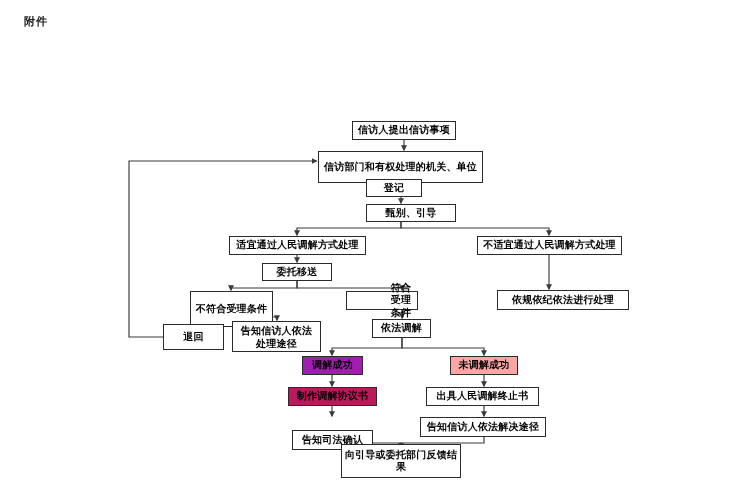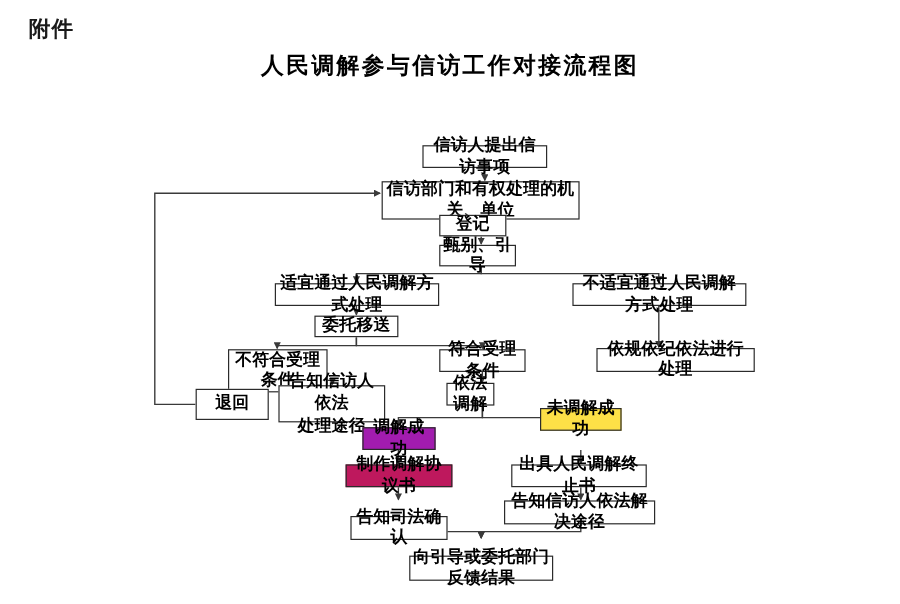--- a/index.html
+++ b/index.html
@@ -21,21 +21,21 @@
     left: 0;
     top: 0;
     width: 750px;
     height: 503px;
     background: #ffffff;
   }
   #attachment-label {
     position: absolute;
     left: 24px;
     top: 16px;
-    font-size: 18px;
+    font-size: 11px;
     font-weight: 700;
     letter-spacing: 1px;
     line-height: 1;
     color: #1a1a1a;
     font-family: "DejaVu Sans", "Liberation Sans", sans-serif;
   }
   #chart-title {
     position: absolute;
     left: 0;
     top: 42px;
@@ -58,39 +58,38 @@
   .node {
     position: absolute;
     box-sizing: border-box;
     border: 1.3px solid #2b2b2b;
     background: #ffffff;
     display: flex;
     align-items: center;
     justify-content: center;
     text-align: center;
     font-family: "DejaVu Sans", "Liberation Sans", sans-serif;
-    font-size: 14px;
+    font-size: 10px;
     font-weight: 700;
     line-height: 1.25;
     letter-spacing: 0.2px;
     color: #000000;
     padding: 1px 2px;
   }
   .node.two-line {
     line-height: 1.3;
   }
 </style>
 </head>
 <body>
 
 <div id="page">
 
   <div id="attachment-label">附件</div>
 
-  <div id="chart-title">人民调解参与信访工作对接流程图</div>
 
   <svg id="connectors" viewBox="0 0 750 503" width="750" height="503">
     <defs>
       <marker id="arrow" viewBox="0 0 10 10" refX="8.4" refY="5" markerWidth="5.2" markerHeight="5.2" orient="auto-start-reverse">
         <path d="M 0 0 L 10 5 L 0 10 z" fill="#3a3a3a"></path>
       </marker>
     </defs>
     <g stroke="#3a3a3a" stroke-width="1.15" fill="none" marker-end="url(#arrow)">
 
       <path d="M 404 140 L 404 150.2"></path>
@@ -134,32 +133,32 @@
       <path d="M 484 437 L 484 443 L 401 443 L 401 448.2"></path>
 
       <path d="M 163 337 L 129 337 L 129 161 L 316.6 161"></path>
     </g>
   </svg>
 
   <div id="nodes">
     <div class="node" style="left: 352px; top: 121px; width: 104px; height: 19px; border-color: rgb(43, 43, 43); background: rgb(255, 255, 255); color: rgb(0, 0, 0);">信访人提出信访事项</div>
     <div class="node" style="left: 318px; top: 151px; width: 165px; height: 32px; border-color: rgb(43, 43, 43); background: rgb(255, 255, 255); color: rgb(0, 0, 0);">信访部门和有权处理的机关、单位</div>
     <div class="node" style="left: 366px; top: 179px; width: 56px; height: 18px; border-color: rgb(43, 43, 43); background: rgb(255, 255, 255); color: rgb(0, 0, 0);">登记</div>
-    <div class="node" style="left: 366px; top: 204px; width: 64px; height: 18px; border-color: rgb(43, 43, 43); background: rgb(255, 255, 255); color: rgb(0, 0, 0);">甄别、引导</div>
+    <div class="node" style="left: 366px; top: 204px; width: 90px; height: 18px; border-color: rgb(43, 43, 43); background: rgb(255, 255, 255); color: rgb(0, 0, 0);">甄别、引导</div>
     <div class="node" style="left: 229px; top: 236px; width: 137px; height: 19px; border-color: rgb(43, 43, 43); background: rgb(255, 255, 255); color: rgb(0, 0, 0);">适宜通过人民调解方式处理</div>
     <div class="node" style="left: 477px; top: 236px; width: 145px; height: 19px; border-color: rgb(43, 43, 43); background: rgb(255, 255, 255); color: rgb(0, 0, 0);">不适宜通过人民调解方式处理</div>
     <div class="node" style="left: 262px; top: 263px; width: 70px; height: 18px; border-color: rgb(43, 43, 43); background: rgb(255, 255, 255); color: rgb(0, 0, 0);">委托移送</div>
     <div class="node" style="left: 497px; top: 290px; width: 132px; height: 20px; border-color: rgb(43, 43, 43); background: rgb(255, 255, 255); color: rgb(0, 0, 0);">依规依纪依法进行处理</div>
     <div class="node" style="left: 190px; top: 291px; width: 83px; height: 36px; border-color: rgb(43, 43, 43); background: rgb(255, 255, 255); color: rgb(0, 0, 0);">不符合受理条件</div>
-    <div class="node" style="left: 366px; top: 291px; width: 72px; height: 19px; border-color: rgb(43, 43, 43); background: rgb(255, 255, 255); color: rgb(0, 0, 0);">符合受理条件</div>
+    <div class="node" style="left: 346px; top: 291px; width: 72px; height: 19px; border-color: rgb(43, 43, 43); background: rgb(255, 255, 255); color: rgb(0, 0, 0); padding-left: 40px;">符合受理条件</div>
     <div class="node" style="left: 163px; top: 324px; width: 61px; height: 26px; border-color: rgb(43, 43, 43); background: rgb(255, 255, 255); color: rgb(0, 0, 0);">退回</div>
     <div class="node two-line" style="left: 232px; top: 321px; width: 89px; height: 31px; border-color: rgb(43, 43, 43); background: rgb(255, 255, 255); color: rgb(0, 0, 0);">告知信访人依法<br>处理途径</div>
-    <div class="node" style="left: 372px; top: 319px; width: 40px; height: 19px; border-color: rgb(43, 43, 43); background: rgb(255, 255, 255); color: rgb(0, 0, 0);">依法调解</div>
+    <div class="node" style="left: 372px; top: 319px; width: 59px; height: 19px; border-color: rgb(43, 43, 43); background: rgb(255, 255, 255); color: rgb(0, 0, 0);">依法调解</div>
     <div class="node" style="left: 302px; top: 356px; width: 61px; height: 19px; border-color: rgb(43, 43, 43); background: #a21caf; color: rgb(0, 0, 0);">调解成功</div>
-    <div class="node" style="left: 450px; top: 340px; width: 68px; height: 19px; border-color: rgb(43, 43, 43); background: #fde047; color: rgb(0, 0, 0);">未调解成功</div>
+    <div class="node" style="left: 450px; top: 356px; width: 68px; height: 19px; border-color: rgb(43, 43, 43); background: #fca5a5; color: rgb(0, 0, 0);">未调解成功</div>
     <div class="node" style="left: 288px; top: 387px; width: 89px; height: 19px; border-color: rgb(43, 43, 43); background: #be185d; color: rgb(0, 0, 0);">制作调解协议书</div>
     <div class="node" style="left: 426px; top: 387px; width: 113px; height: 19px; border-color: rgb(43, 43, 43); background: rgb(255, 255, 255); color: rgb(0, 0, 0);">出具人民调解终止书</div>
     <div class="node" style="left: 292px; top: 417px; width: 81px; height: 20px; border-color: rgb(43, 43, 43); background: rgb(255, 255, 255); color: rgb(0, 0, 0); margin-top: 13px;">告知司法确认</div>
     <div class="node" style="left: 420px; top: 417px; width: 126px; height: 20px; border-color: rgb(43, 43, 43); background: rgb(255, 255, 255); color: rgb(0, 0, 0);">告知信访人依法解决途径</div>
-    <div class="node" style="left: 341px; top: 463px; width: 120px; height: 21px; border-color: rgb(43, 43, 43); background: rgb(255, 255, 255); color: rgb(0, 0, 0);">向引导或委托部门反馈结果</div>
+    <div class="node" style="left: 341px; top: 444px; width: 120px; height: 34px; border-color: rgb(43, 43, 43); background: rgb(255, 255, 255); color: rgb(0, 0, 0);">向引导或委托部门反馈结果</div>
   </div>
 
 </div>
 
 </body></html>

